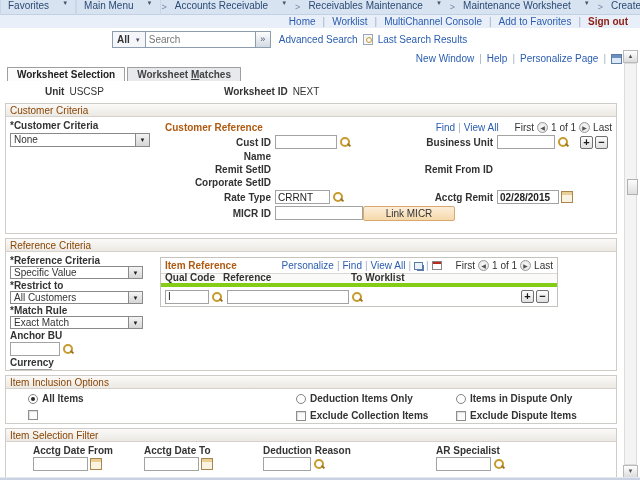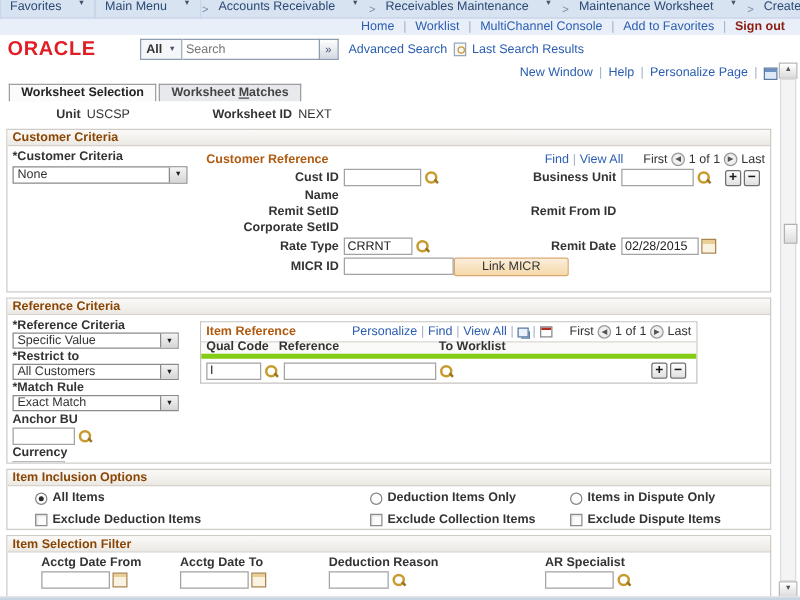--- a/index.html
+++ b/index.html
@@ -28,25 +28,25 @@
 .utilrow{height:13px;display:flex;justify-content:flex-end;align-items:center;gap:5px;padding-right:18px;font-size:10px;background:#fff}
 .utilrow .lnk{color:#2a5db0;cursor:pointer}
 
 .tabsrow{display:flex;padding:2px 0 0 7px;height:16px}
 .tab{padding:1px 9px 0;border:1px solid #9f9f9f;border-bottom:none;background:#e7e9ed;margin-right:2px;font-weight:bold;color:#444;font-size:10px;cursor:pointer;white-space:pre}
 .tab.active{background:#fbfbfb;color:#222}
 .tab u{text-decoration:underline}
 .keysrow{height:20px;display:flex;align-items:center;padding-left:45px}
 .keysrow .lbl{font-weight:bold}
 .keysrow .val{margin-left:5px}
-.keysrow .k2{margin-left:66px}
+.keysrow .k2{margin-left:120px}
 
 .content{padding:2px 23px 0 5px}
 .box{border:1px solid #cfccc7;margin-bottom:4px;background:#fff;overflow:hidden}
-.box-hd{height:13px;line-height:13px;background:linear-gradient(#fbfaf8,#ecE9e4);border-bottom:1px solid #d6d2cb;color:#8a4503;font-weight:bold;padding-left:4px;font-size:10px}
+.box-hd{height:13px;line-height:13px;background:linear-gradient(#fbfaf8,#ecE9e4);border-bottom:1px solid #d6d2cb;color:#8a4503;font-weight:normal;padding-left:4px;font-size:10px}
 .lbl{font-weight:bold;color:#333;font-size:10px}
 .inp{height:14px;border:1px solid #a3a3a3;font-size:10px;padding:0 2px;color:#222;background:#fff;outline:none}
 
 .combo{display:inline-flex;height:14px;border:1px solid #8a8a8a;background:#fff;align-items:stretch}
 .combo-text{padding:0 3px;flex:1;font-size:10px;overflow:hidden;white-space:nowrap;line-height:12px}
 .combo-btn{width:14px;background:linear-gradient(#f4f4f4,#d6d6d6);border-left:1px solid #8a8a8a;display:flex;align-items:center;justify-content:center;font-size:6px;color:#222;cursor:pointer}
 
 .lookup{position:relative;display:inline-block;width:12px;height:12px;vertical-align:middle;margin-left:2px;cursor:pointer;flex:none}
 .lookup::before{content:"";position:absolute;left:1px;top:1px;width:6px;height:6px;border:2px solid #c79b2e;border-radius:50%}
 .lookup::after{content:"";position:absolute;left:8px;top:8px;width:4px;height:2px;background:#9a7420;transform:rotate(45deg)}
@@ -147,21 +147,20 @@
     <span class="lnk">Worklist</span>
     <span class="pipe">|</span>
     <span class="lnk">MultiChannel Console</span>
     <span class="pipe">|</span>
     <span class="lnk">Add to Favorites</span>
     <span class="pipe">|</span>
     <span class="signout">Sign out</span>
   </div>
 
   <div class="logorow">
-    <span class="logo">ORACLE</span>
     <span class="searchwrap">
       <span class="scope">
           <span>All</span>
           <span class="caret">▼</span>
         </span>
       <input class="search-input" type="text" placeholder="Search" style="">
       <span class="go-btn">»</span>
       <span class="searchlinks">
         <span class="lnk">Advanced Search</span>
         <span class="ic-lastsearch"></span>
@@ -246,23 +245,23 @@
           <div class="frow" style="height:13px">
             <span class="l1 lbl">Corporate SetID</span>
             <span class="f1"></span>
           </div>
           <div class="frow">
             <span class="l1 lbl">Rate Type</span>
             <span class="f1">
                 <input class="inp" style="width: 55px;" value="CRRNT">
                 <span class="lookup"></span>
               </span>
-            <span class="l2 lbl">Remit Date</span>
+            <span class="l2 lbl">Acctg Remit</span>
             <span class="f2">
-                <input class="inp" style="width: 62px;" value="02/28/2015">
+                <input class="inp" style="width: 62px; font-weight: bold;" value="02/28/2015">
                 <span class="cal"></span>
               </span>
           </div>
           <div class="frow">
             <span class="l1 lbl">MICR ID</span>
             <input class="inp" style="width: 88px;">
             <span class="micr-btn">Link MICR</span>
           </div>
         </div>
       </div>
@@ -350,21 +349,20 @@
             <span class="lbl">Deduction Items Only</span>
           </span>
         <span class="icol">
             <span class="radio"></span>
             <span class="lbl">Items in Dispute Only</span>
           </span>
       </div>
       <div class="incl-row second">
         <span class="icol icol1">
             <span class="checkbox"></span>
-            <span class="lbl">Exclude Deduction Items</span>
           </span>
         <span class="icol icol2">
             <span class="checkbox"></span>
             <span class="lbl">Exclude Collection Items</span>
           </span>
         <span class="icol">
             <span class="checkbox"></span>
             <span class="lbl">Exclude Dispute Items</span>
           </span>
       </div>

